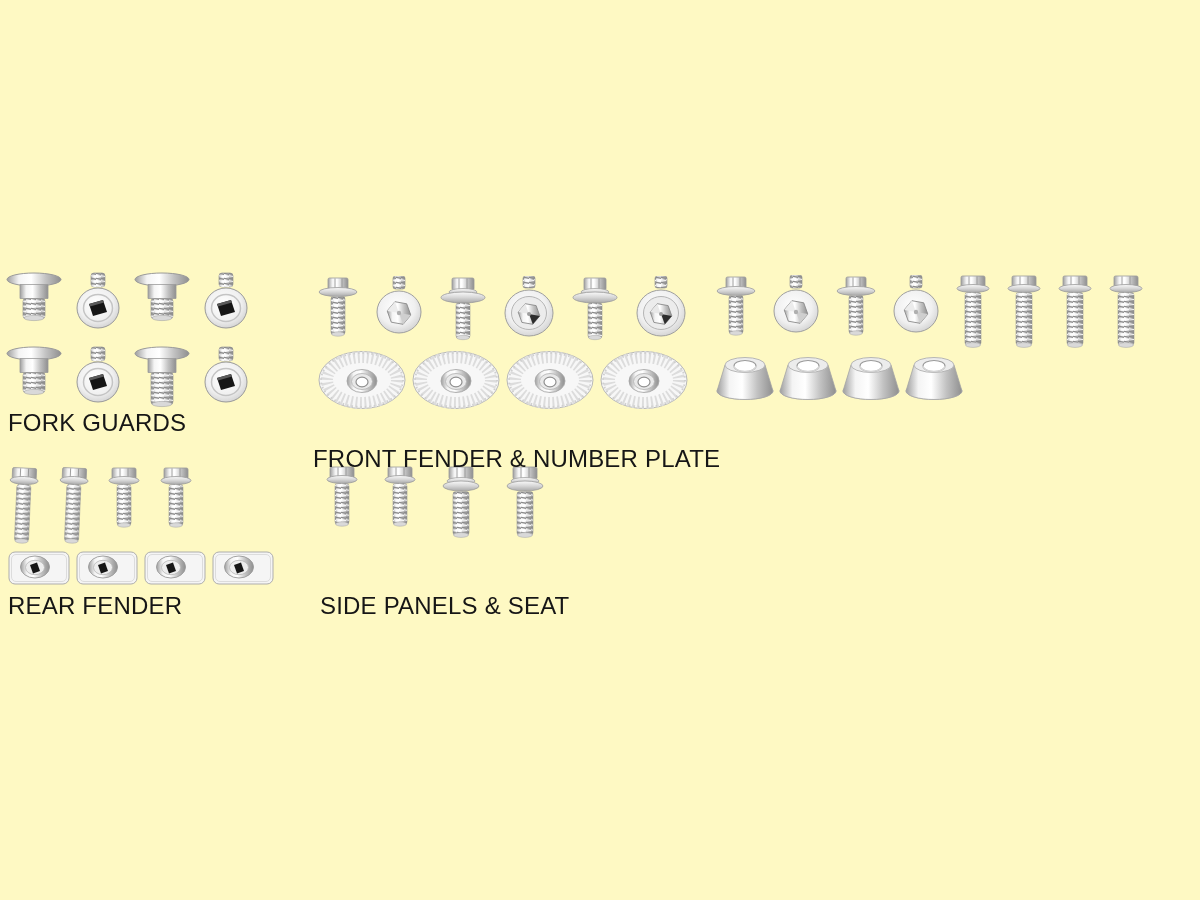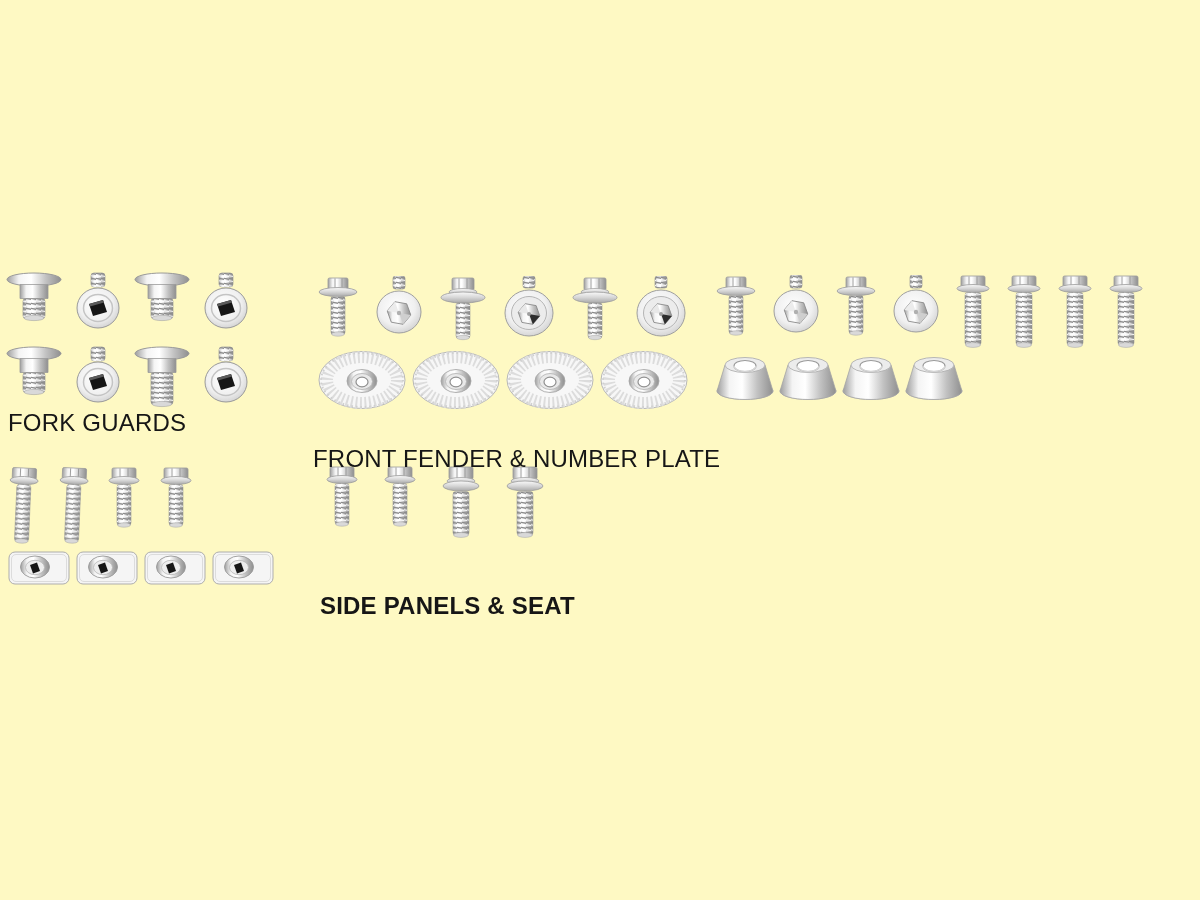--- a/index.html
+++ b/index.html
@@ -27,21 +27,21 @@
   #g-fork .r1{gap:14px}        #g-fork .r2{gap:14px;margin-top:16px}
   #g-front .r1{gap:18px}       #g-front .r2{gap:6px;margin-top:8px}
   #g-rad .r1{gap:17px}         #g-rad .r2{gap:5px;margin-top:4px}
   #g-rear .r1{gap:20px}        #g-rear .r2{gap:6px;margin-top:2px}
   #g-side .r1{gap:26px}
   
   #l-fork{left:8px;top:410px;}
   #l-front{left:313px;top:410px;margin-top:36px;}
   #l-rad{left:718px;top:410px;}
   #l-rear{left:8px;top:593px;}
-  #l-side{left:320px;top:593px;font-weight:bold;}
+  #l-side{left:320px;top:593px;}
   
   .tilt-r{transform:rotate(2.5deg);}
   .defs-holder{position:absolute;width:0;height:0;overflow:hidden;}
 </style>
 </head>
 <body>
 
 <svg class="defs-holder" aria-hidden="true">
   <defs>
     <linearGradient id="gm" x1="0" y1="0" x2="1" y2="0">
@@ -348,15 +348,16 @@
           <use href="#sym-stout" xlink:href="#sym-stout"></use>
         </svg>
         <svg width="38" height="74" class="part">
           <use href="#sym-stout" xlink:href="#sym-stout"></use>
         </svg>
       </div>
     </div>
 
   <div class="group-label" id="l-fork">FORK GUARDS</div>
   <div class="group-label" id="l-front">FRONT FENDER &amp; NUMBER PLATE</div>
+  <div class="group-label" id="l-rear">REAR FENDER</div>
   <div class="group-label" id="l-side">SIDE PANELS &amp; SEAT</div>
 
 </div>
 
 </body></html>

